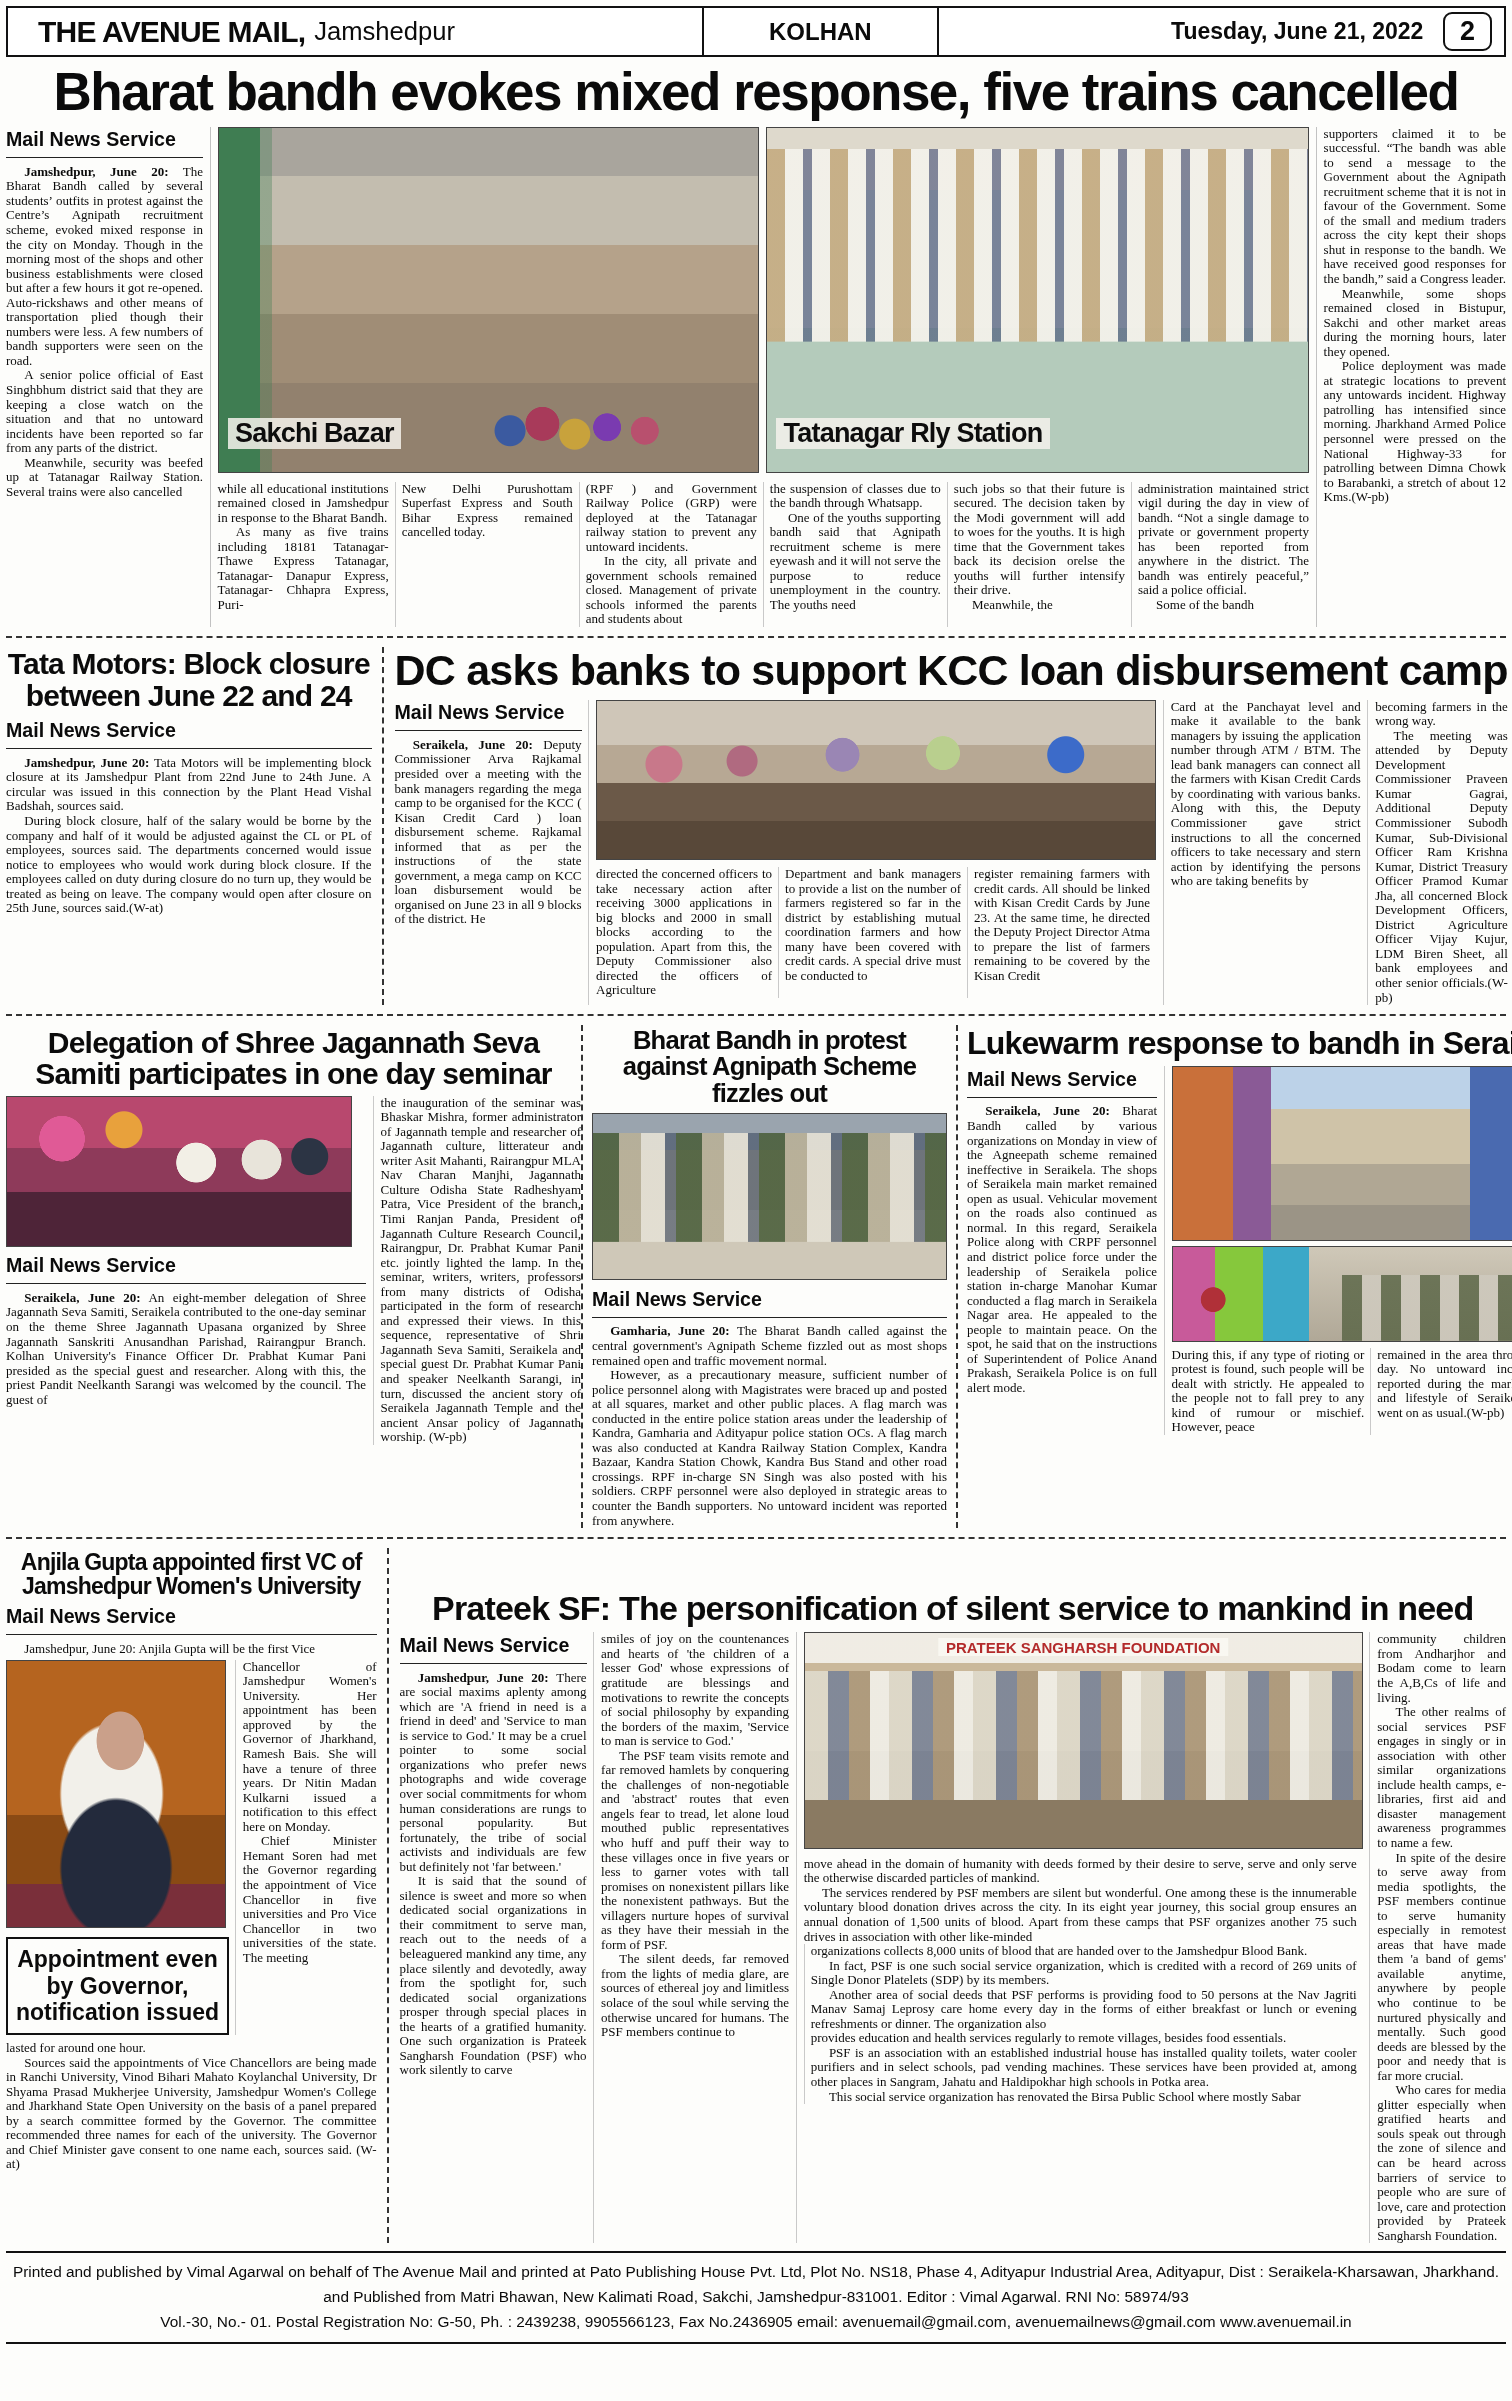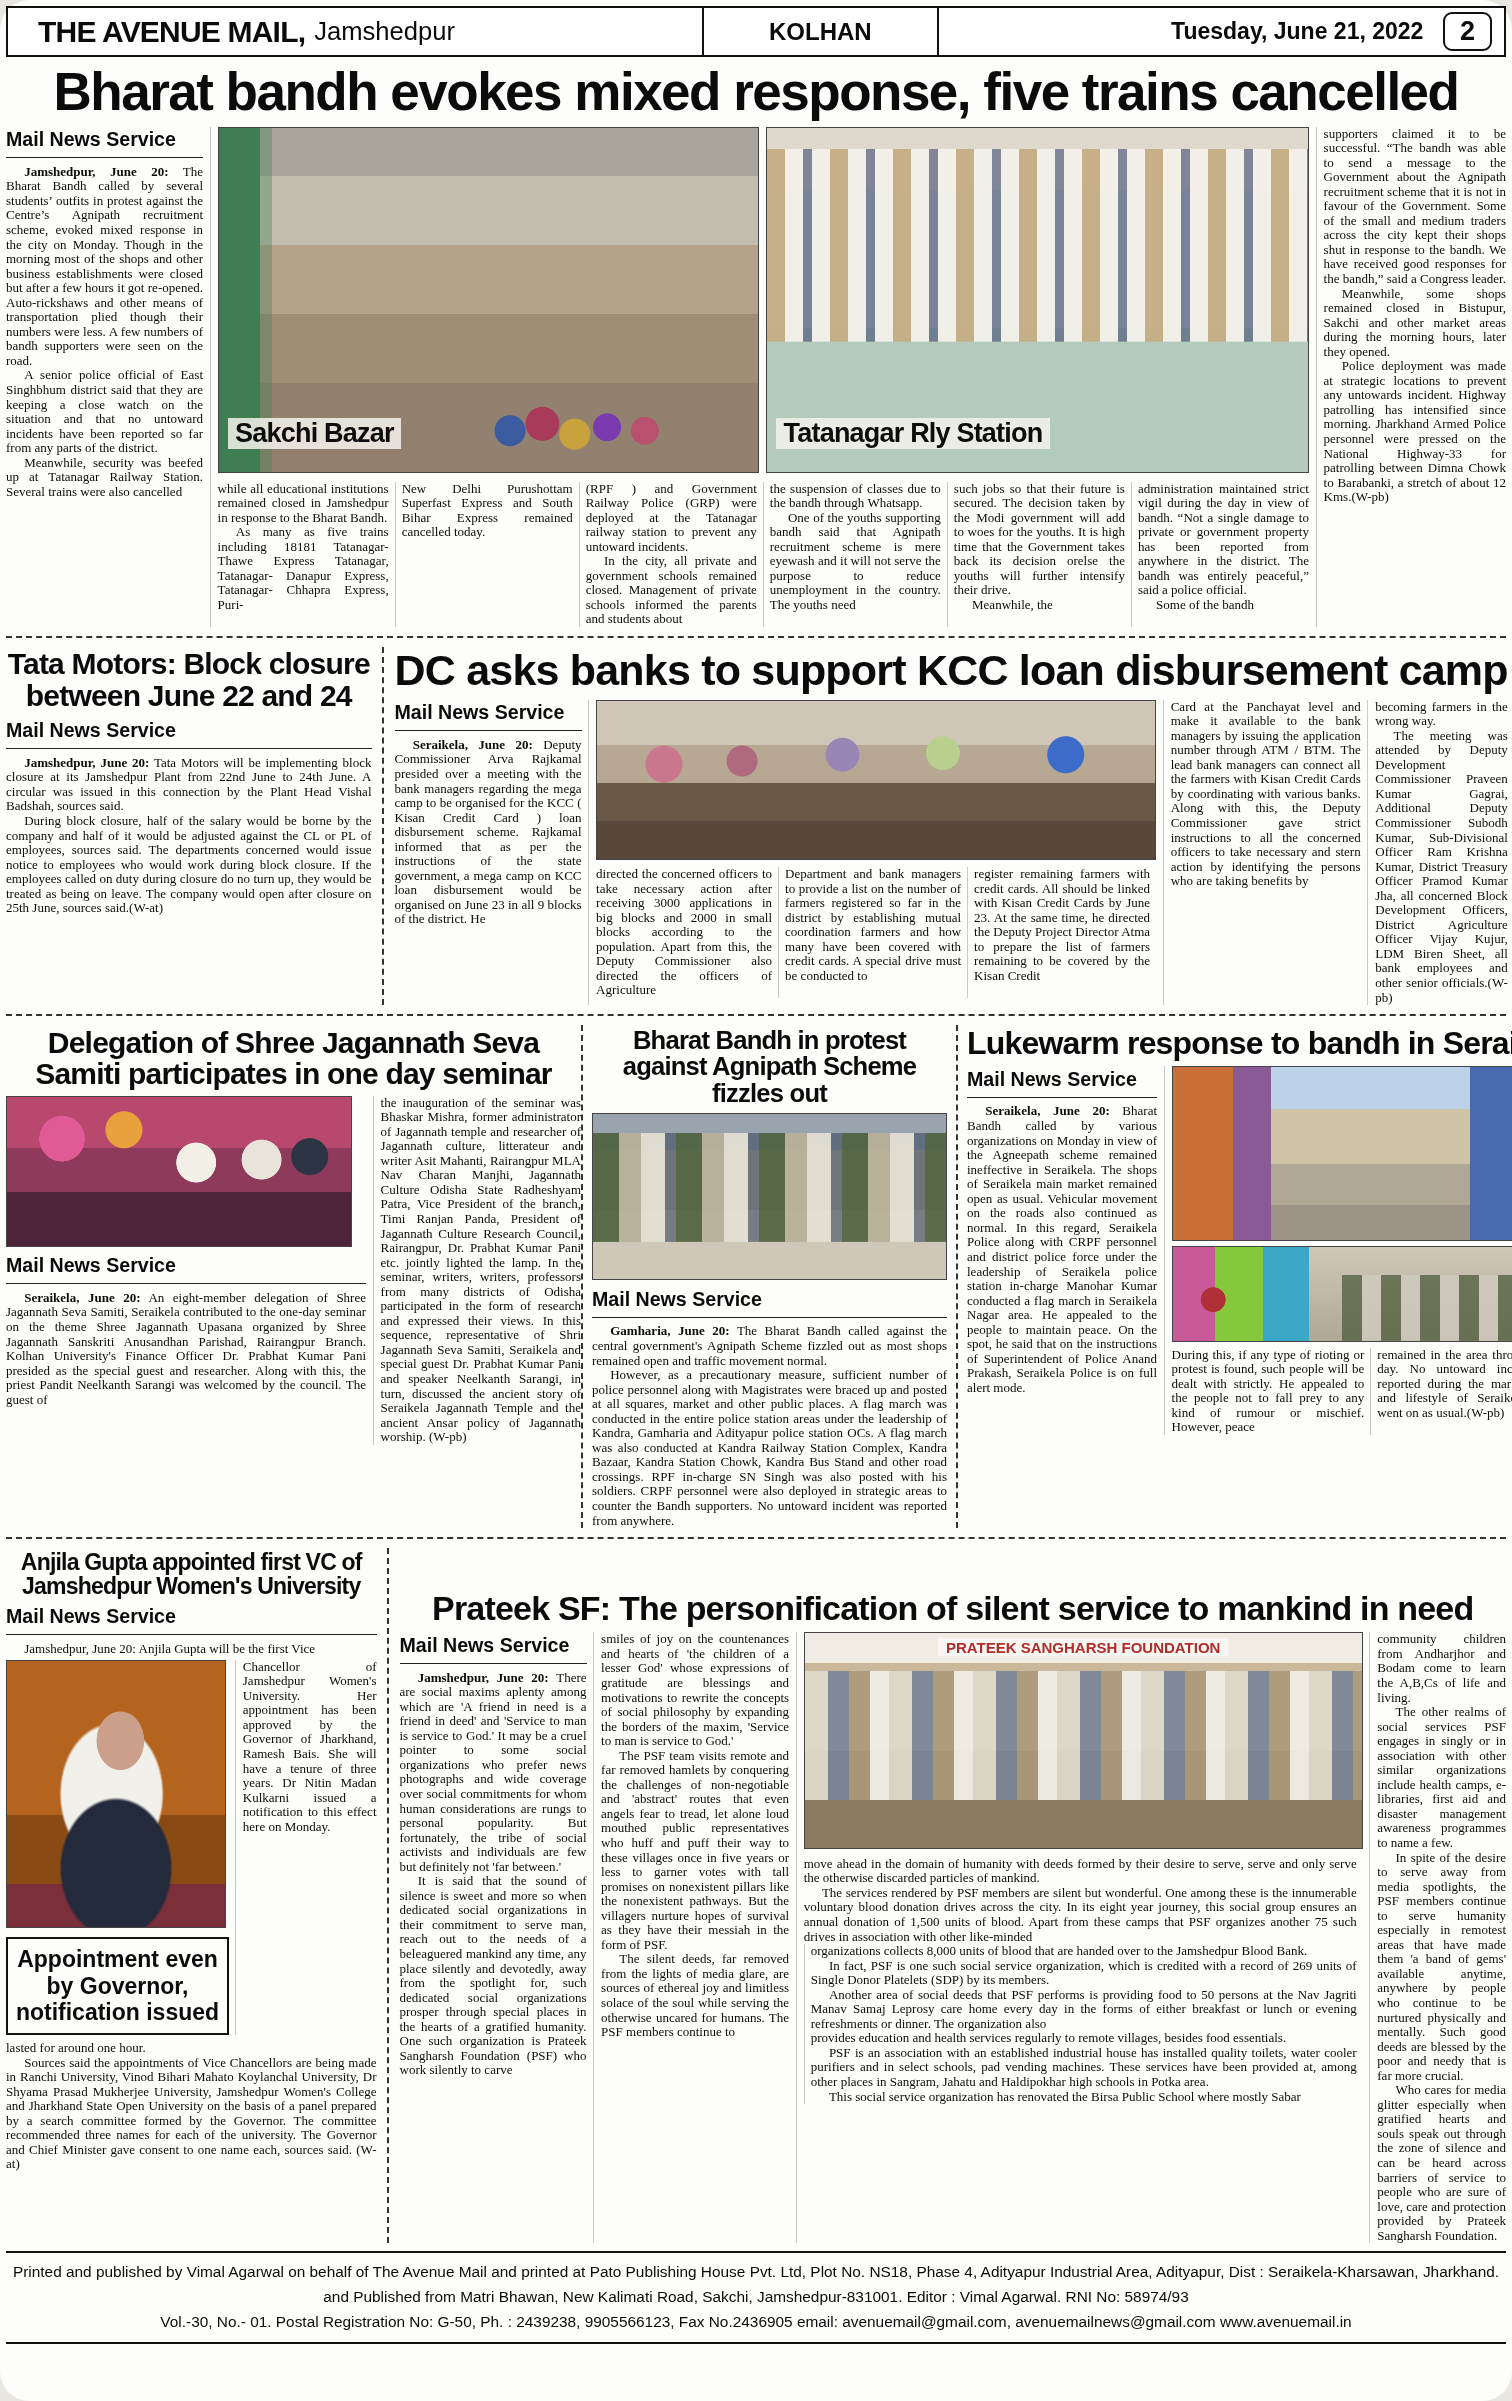--- a/index.html
+++ b/index.html
@@ -1,17 +1,17 @@
 <!DOCTYPE html>
 <html style="font-size:12px"><head>
 <meta charset="utf-8">
 <style>
   html,body{margin:0;padding:0;background:#e9e7e2;}
   body{width:1512px;height:2401px;overflow:hidden;font-family:"Liberation Serif",serif;color:#0b0b0b;}
-  .page{width:1512px;height:2401px;background:#fdfdfb;box-sizing:border-box;padding:6px 6px 0 6px;border-radius:30px;}
+  .page{width:1512px;height:2401px;background:#fdfdfb;box-sizing:border-box;padding:6px 6px 0 6px;}
 
   
   .masthead{display:flex;align-items:stretch;border:2.3px solid #111;height:47px;background:#fff;}
   .mh-left{flex:1.2;display:flex;align-items:center;padding-left:30px;white-space:nowrap;}
   .mh-title{font-family:"Liberation Sans",sans-serif;font-weight:bold;font-size:30px;letter-spacing:-0.8px;}
   .mh-city{font-family:"Liberation Sans",sans-serif;font-size:25.6px;margin-left:9px;}
   .mh-center{width:233px;border-left:2.3px solid #111;border-right:2.3px solid #111;display:flex;align-items:center;justify-content:center;font-family:"Liberation Sans",sans-serif;font-weight:bold;font-size:24px;}
   .mh-right{flex:1;display:flex;align-items:center;justify-content:flex-end;gap:19.6px;padding-right:12px;font-family:"Liberation Sans",sans-serif;font-weight:bold;font-size:23px;white-space:nowrap;}
   .pageno{border:2.3px solid #111;border-radius:9px;padding:0 15px;font-size:27px;line-height:1.3;}
 
@@ -321,20 +321,21 @@
       <h2 class="h-anj">Anjila Gupta appointed first VC of Jamshedpur Women's University</h2>
       <div class="byline">Mail News Service</div>
       <p class="first">Jamshedpur, June 20: Anjila Gupta will be the first Vice</p>
       <div class="anj-mid">
         <div class="anj-left">
           <div class="photo ph-anj"></div>
           <div class="anj-box">Appointment even by Governor, notification issued</div>
         </div>
         <div class="anj-col cont">
             <p>Chancellor of Jamshedpur Women's University. Her appointment has been approved by the Governor of Jharkhand, Ramesh Bais. She will have a tenure of three years. Dr Nitin Madan Kulkarni issued a notification to this effect here on Monday.</p>
+            <p>Chief Minister Hemant Soren had met the Governor regarding the appointment of Vice Chancellor in five universities and Pro Vice Chancellor in two universities of the state. The meeting</p>
           </div>
       </div>
       <div class="anj-wide cont">
           <p>lasted for around one hour.</p>
           <p>Sources said the appointments of Vice Chancellors are being made in Ranchi University, Vinod Bihari Mahato Koylanchal University, Dr Shyama Prasad Mukherjee University, Jamshedpur Women's College and Jharkhand State Open University on the basis of a panel prepared by a search committee formed by the Governor. The committee recommended three names for each of the university. The Governor and Chief Minister gave consent to one name each, sources said. (W-at)</p>
         </div>
     </article>
     <article class="prateek">
       <h2 class="h-pr">Prateek  SF: The personification of silent service to mankind in need</h2>
       <div class="pr-body">

